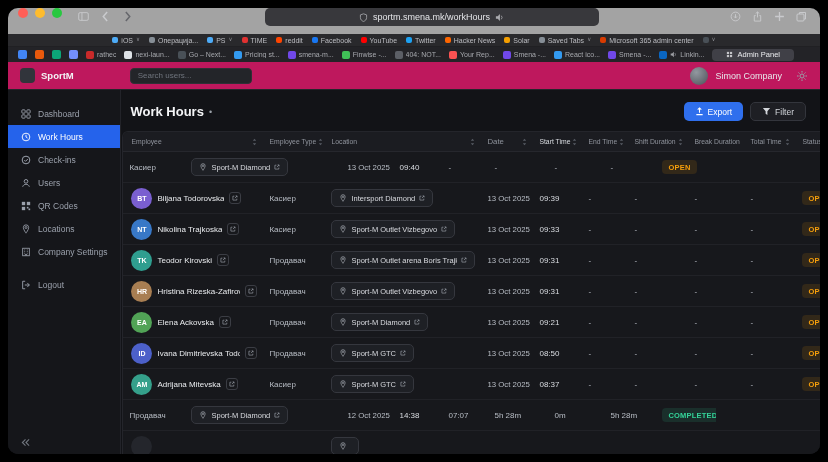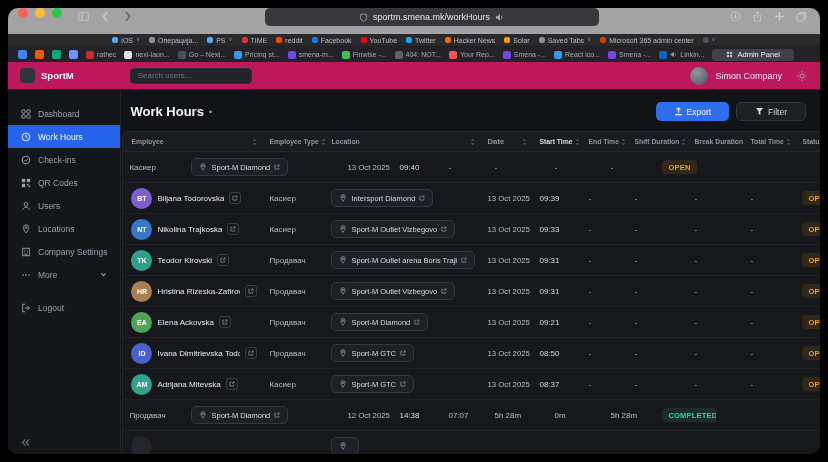--- a/index.html
+++ b/index.html
@@ -78,33 +78,33 @@
   .side-item .ml svg { width:7px; height:7px; }
   .collapse { position:absolute; left:13px; bottom:7px; color:#71767f; display:inline-flex; }
   .collapse svg { width:9px; height:9px; display:block; }
 
   .main { flex:1; overflow:hidden; display:flex; flex-direction:column; padding-top:12px; }
   .main-head { display:flex; align-items:center; padding:0 14px 0 9px; margin-bottom:10px; }
   .page-title { font-size:13px; font-weight:bold; color:#f4f5f7; }
   .title-dot { font-size:9px; color:#9aa0a8; margin-left:5px; }
   .head-actions { margin-left:auto; display:flex; gap:7px; }
   .btn { height:19px; border:none; border-radius:5px; display:inline-flex; align-items:center;
-         gap:4px; font-size:8.5px; padding:0 18px; font-family:"Liberation Sans", sans-serif;
+         gap:4px; font-size:8.5px; padding:0 11px; font-family:"Liberation Sans", sans-serif;
          cursor:pointer; }
   .btn .icn svg { width:9px; height:9px; display:block; }
   .btn.export { color:#fff; background:#2f6fed; }
   .btn.filter { color:#d4d7dc; background:#1e1f24; border:1px solid #33353c; }
 
   
   .table-wrap { flex:1; overflow:hidden; margin-left:1px; border:1px solid #24252b;
                 border-right:none; border-bottom:none; border-radius:6px 0 0 0;
                 width:733px; min-width:733px; }
   .thead { display:flex; height:20px; background:#1b1c21; border-bottom:1px solid #26272d; }
   .th { display:flex; align-items:center; justify-content:space-between; gap:2px;
-        padding:0 6px; font-size:6.8px; font-weight:bold; color:#8f939c;
+        padding:0 6px; font-size:6.8px; font-weight:normal; color:#8f939c;
         white-space:nowrap; overflow:hidden; flex:none; }
   .th .sort { display:inline-flex; flex:none; color:#585c65; }
   .th .sort svg { width:5px; height:8px; display:block; }
   .trow { display:flex; height:31px; border-bottom:1px solid #212227; background:#17181c;
           align-items:center; }
   .td { padding:0 6px; font-size:8px; color:#b8bdc5; display:flex; align-items:center;
         overflow:hidden; white-space:nowrap; flex:none; height:100%; }
   .c0 { width:140px; gap:5px; padding-left:8px; }
   .c1 { width:62px; }
   .c2 { width:156px; }
@@ -375,71 +375,56 @@
             <span class="icn">
               <svg viewBox="0 0 12 12" fill="none" stroke="currentColor" stroke-width="1.2">
                 <circle cx="6" cy="6" r="4.6"></circle>
                 <path d="M4 6.2l1.4 1.4 2.8-2.8"></path>
               </svg>
             </span>
             <span>Check-ins</span>
           </div>
           <div class="side-item">
             <span class="icn">
+              <svg viewBox="0 0 12 12" fill="none" stroke="currentColor" stroke-width="1.1">
+                <circle cx="6" cy="4" r="2.2"></circle>
+                <path d="M2 10.5c.6-2 2.2-3 4-3s3.4 1 4 3"></path>
+              </svg>
+            </span>
+            <span>Users</span>
+          </div>
+          <div class="side-item">
+            <span class="icn">
               <svg viewBox="0 0 12 12" fill="currentColor">
                 <rect x="1" y="1" width="4" height="4"></rect>
                 <rect x="7" y="1" width="4" height="4"></rect>
                 <rect x="1" y="7" width="4" height="4"></rect>
                 <rect x="7" y="7" width="2" height="2"></rect>
                 <rect x="9" y="9" width="2" height="2"></rect>
               </svg>
             </span>
             <span>QR Codes</span>
-          </div>
-          <div class="side-item">
-            <span class="icn">
-              <svg viewBox="0 0 12 12" fill="none" stroke="currentColor" stroke-width="1.1">
-                <circle cx="6" cy="4" r="2.2"></circle>
-                <path d="M2 10.5c.6-2 2.2-3 4-3s3.4 1 4 3"></path>
-              </svg>
-            </span>
-            <span>Users</span>
           </div>
           <div class="side-item">
             <span class="icn">
               <svg viewBox="0 0 10 12" fill="none" stroke="currentColor" stroke-width="1">
                 <path d="M5 1A3.2 3.2 0 0 0 1.8 4.2C1.8 6.6 5 11 5 11s3.2-4.4 3.2-6.8A3.2 3.2 0 0 0 5 1z"></path>
                 <circle cx="5" cy="4.2" r="1.2"></circle>
               </svg>
             </span>
             <span>Locations</span>
           </div>
           <div class="side-item">
             <span class="icn">
               <svg viewBox="0 0 12 12" fill="none" stroke="currentColor" stroke-width="1">
                 <rect x="2" y="1.5" width="8" height="9"></rect>
                 <path d="M4 3.5h1M7 3.5h1M4 5.5h1M7 5.5h1M4 7.5h1M7 7.5h1M5 10.5V9h2v1.5"></path>
               </svg>
             </span>
             <span>Company Settings</span>
-          </div>
-          <div class="side-item">
-            <span class="icn">
-              <svg viewBox="0 0 12 12" fill="currentColor">
-                <circle cx="2.5" cy="6" r="1"></circle>
-                <circle cx="6" cy="6" r="1"></circle>
-                <circle cx="9.5" cy="6" r="1"></circle>
-              </svg>
-            </span>
-            <span>More</span>
-            <span class="icn ml">
-              <svg viewBox="0 0 8 8" fill="none" stroke="currentColor" stroke-width="1.2">
-                <path d="M1.5 2.8L4 5.3l2.5-2.5"></path>
-              </svg>
-            </span>
           </div>
           <div class="side-item gap">
             <span class="icn">
               <svg viewBox="0 0 12 12" fill="none" stroke="currentColor" stroke-width="1.1">
                 <path d="M5 1.5H2v9h3"></path>
                 <path d="M7.5 3.5L10 6l-2.5 2.5M10 6H4.5"></path>
               </svg>
             </span>
             <span>Logout</span>
           </div>

